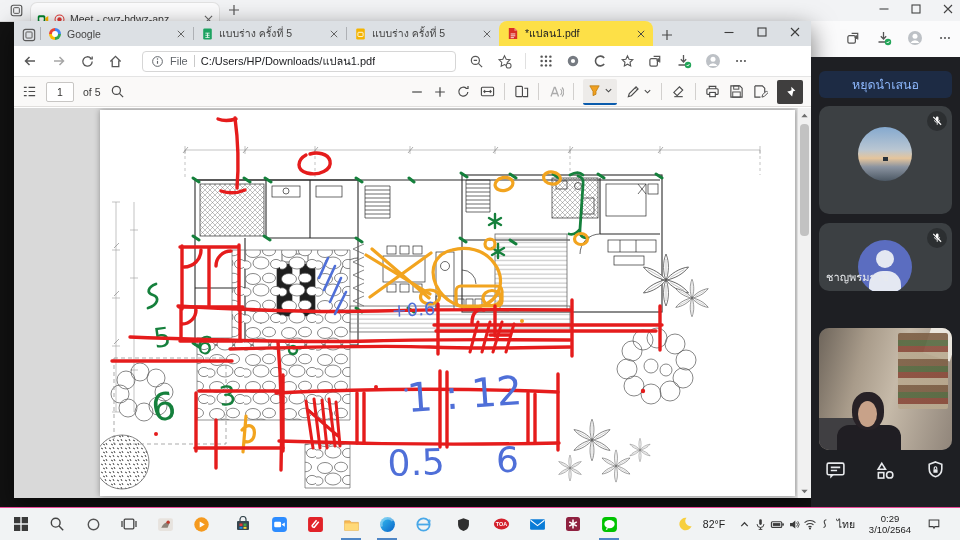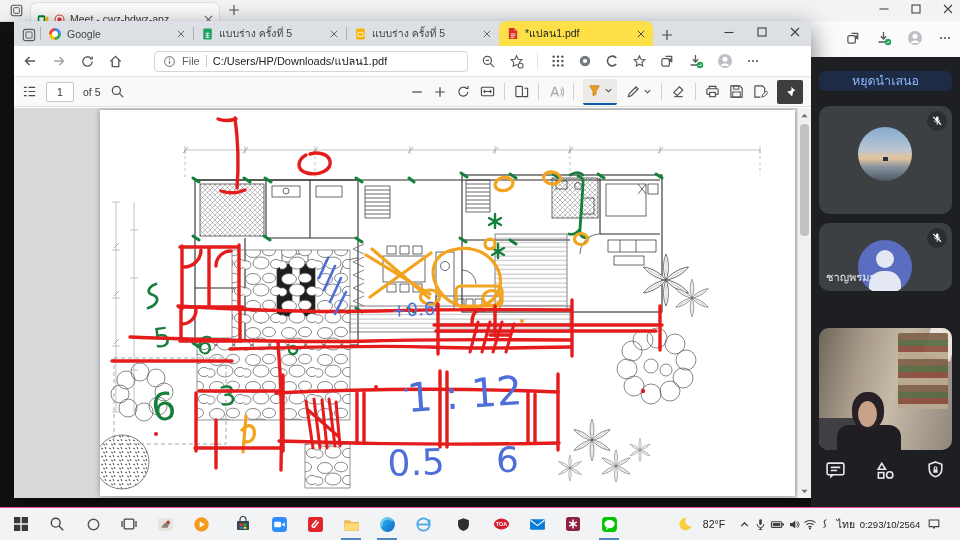--- a/index.html
+++ b/index.html
@@ -28,21 +28,21 @@
   .tab.active{background:#fde047;border-radius:8px 8px 0 0;width:154px}
   .tab.active .tlabel{color:#222}
   .tabdiv{width:1px;height:13px;background:#aeb1b5;margin-bottom:6px}
   .newtab{margin:0 0 5px 8px}
   .ew-controls{position:absolute;right:10px;top:5px;display:flex;gap:21px}
   .fav{width:12px;height:12px;border-radius:50%;flex:none}
   .fav.g{background:conic-gradient(#4285f4 0 25%,#34a853 0 50%,#fbbc05 0 75%,#ea4335 0 100%);position:relative}
   .fav.g::after{content:"";position:absolute;left:3px;top:3px;width:6px;height:6px;border-radius:50%;background:#fff}
 
   .navbar{position:relative;height:31px;background:#fff;border-bottom:1px solid #e4e4e4;display:flex;align-items:center;padding:0 8px;box-sizing:border-box;gap:13px}
-  .addr{display:flex;align-items:center;gap:6px;width:314px;height:21px;border:1px solid #d6d6d6;border-radius:4px;background:#fff;padding:0 8px;box-sizing:border-box;margin-left:18px}
+  .addr{display:flex;align-items:center;gap:6px;width:314px;height:21px;border:1px solid #d6d6d6;border-radius:4px;background:#fff;padding:0 8px;box-sizing:border-box;margin-left:6px}
   .addr .file{font-size:11px;color:#5f6368}
   .addr .adiv{width:1px;height:12px;background:#c9c9c9}
   .addr .url{font-size:11px;color:#202124;white-space:nowrap;overflow:hidden}
   .nav-sep{width:1px;height:16px;background:#e0e0e0}
 
   .pdfbar{position:relative;height:30px;background:#faf9f8;border-bottom:1px solid #e1dfdd;display:flex;align-items:center;padding:0 8px;box-sizing:border-box;gap:9px}
   .pagebox{width:26px;height:18px;border:1px solid #c8c6c4;background:#fff;border-radius:2px;font-size:10.5px;color:#323130;display:flex;align-items:center;justify-content:center}
   .ofpg{font-size:10.5px;color:#3b3a39}
   .pdfsep{width:1px;height:17px;background:#d2d0ce}
   .pdfbtn{height:24px;min-width:26px;display:flex;align-items:center;justify-content:center;border-radius:2px;gap:2px}
@@ -53,21 +53,21 @@
   .viewport{position:absolute;left:0;top:87px;width:797px;height:390px;background:#d9d9d9;overflow:hidden}
   .page{position:absolute;left:86px;top:2px;width:695px;height:386px;background:#fff;box-shadow:0 0 6px rgba(0,0,0,.35)}
   .page svg{width:695px;height:386px}
   .plan text{font-family:"DejaVu Sans",sans-serif}
   .vscroll{position:absolute;right:0;top:0;width:13px;height:390px;background:#f1f1f1;border-left:1px solid #dcdcdc}
   .vthumb{position:absolute;left:2px;top:16px;width:9px;height:112px;background:#c2c2c2;border-radius:4px}
   .varr{position:absolute;left:0;width:13px;height:14px;display:flex;align-items:center;justify-content:center}
 
   
   .meet-panel{position:absolute;left:811px;top:57px;width:149px;height:450px;background:#1e1f23}
-  .stopbtn{position:absolute;left:8px;top:14px;width:133px;height:20px;background:#1d2b44;border-radius:6px;color:#8ab4f8;font-size:12.5px;display:flex;align-items:center;justify-content:center}
+  .stopbtn{position:absolute;left:8px;top:14px;width:133px;height:27px;background:#1d2b44;border-radius:6px;color:#8ab4f8;font-size:12.5px;display:flex;align-items:center;justify-content:center}
   .tile{position:absolute;left:8px;width:133px;background:#3c4043;border-radius:10px;overflow:hidden}
   .tile .mic{position:absolute;right:5px;top:5px;width:20px;height:20px;border-radius:50%;background:rgba(25,26,28,.45);display:flex;align-items:center;justify-content:center}
   .tile .pname{position:absolute;left:7px;bottom:5px;right:3px;font-size:11px;color:#e8eaed;white-space:nowrap;overflow:hidden}
   .t1{top:49px;height:108px}
   .t2{top:166px;height:68px}
   .t3{top:271px;height:122px}
   .av1{position:absolute;left:39px;top:21px;width:54px;height:54px;border-radius:50%;background:linear-gradient(180deg,#85a9cf 0%,#b9c6d2 42%,#e5c59c 58%,#8a93a0 74%,#4c5864 100%)}
   .av1 .boat{position:absolute;left:25px;top:30px;width:5px;height:4px;background:#27313a}
   .av2{position:absolute;left:39px;top:17px;width:54px;height:54px;border-radius:50%;background:#5b6dc0;overflow:hidden}
   .av2 .head{position:absolute;left:18px;top:10px;width:18px;height:18px;border-radius:50%;background:#e4e8f2}
@@ -79,21 +79,21 @@
   .video .shoulders{position:absolute;left:18px;bottom:0;width:64px;height:25px;border-radius:12px 12px 0 0;background:#201e23}
   .video .head{position:absolute;left:33px;bottom:20px;width:32px;height:38px;border-radius:46%;background:#272126}
   .video .face{position:absolute;left:39px;bottom:23px;width:19px;height:26px;border-radius:50%;background:#c8a289}
   .panel-icons{position:absolute;left:8px;top:403px;width:133px;display:flex;justify-content:space-between;padding:0 6px;box-sizing:border-box}
 
   
   .taskbar{position:absolute;left:0;top:507px;width:960px;height:33px;background:#f1f3f4;border-top:1px solid #ec4899}
   .ti{position:absolute;top:0;width:26px;height:32px;display:flex;align-items:center;justify-content:center}
   .ti.run::after{content:"";position:absolute;left:3px;bottom:0;width:20px;height:2.5px;background:#4f86c6}
   .tray-txt{position:absolute;top:0;height:32px;display:flex;align-items:center;justify-content:center;font-size:10.5px;color:#222}
-  .clock{flex-direction:row;font-size:9.5px;line-height:11px;text-align:center}
+  .clock{flex-direction:column;font-size:9.5px;line-height:11px;text-align:center}
 </style>
 </head>
 <body>
 
 <div class="screen">
 
   <div class="titlebar">
     <span class="tb-winicon ic">
       <svg width="13" height="13" viewBox="0 0 16 16">
           <rect x="1.5" y="1.5" width="13" height="13" rx="2.5" fill="none" stroke="#555" stroke-width="1.4"></rect>

